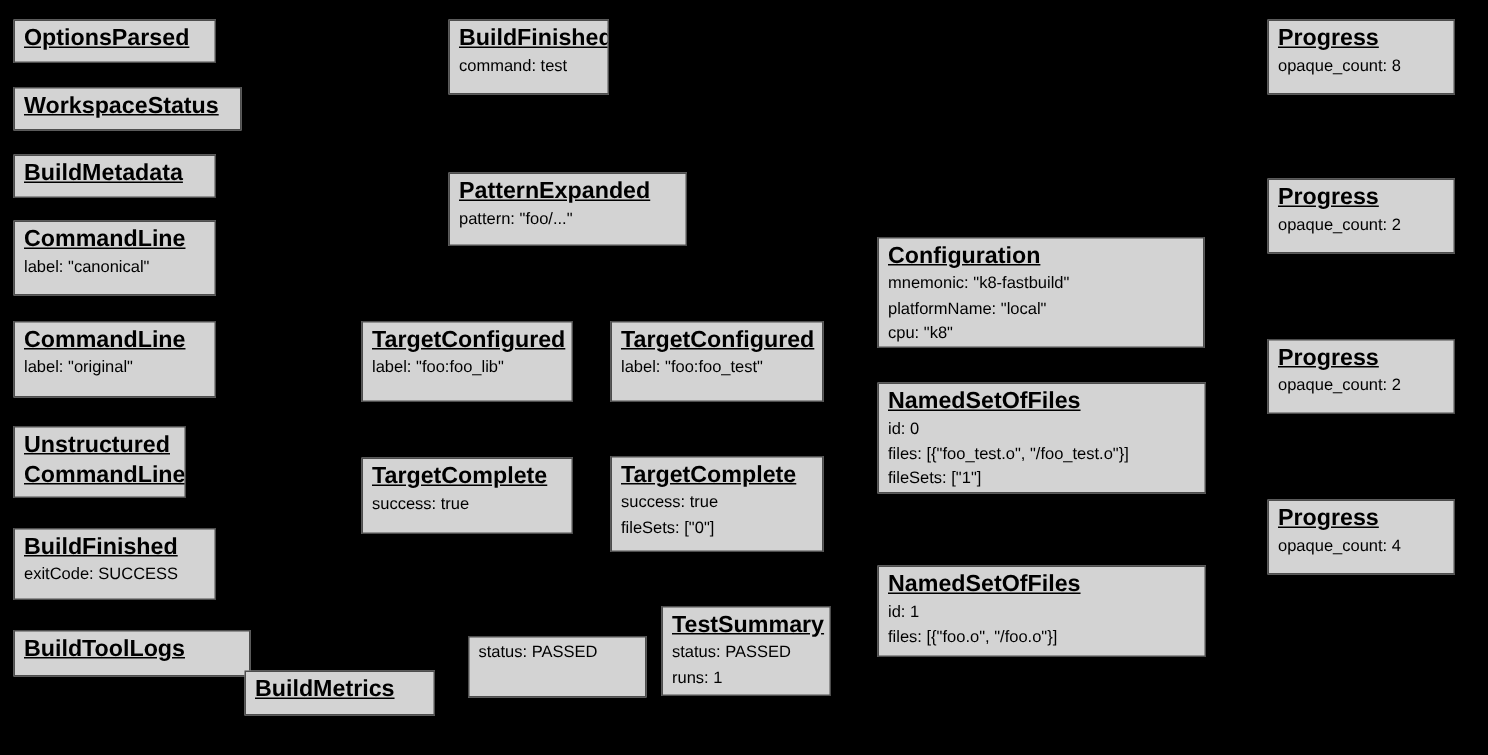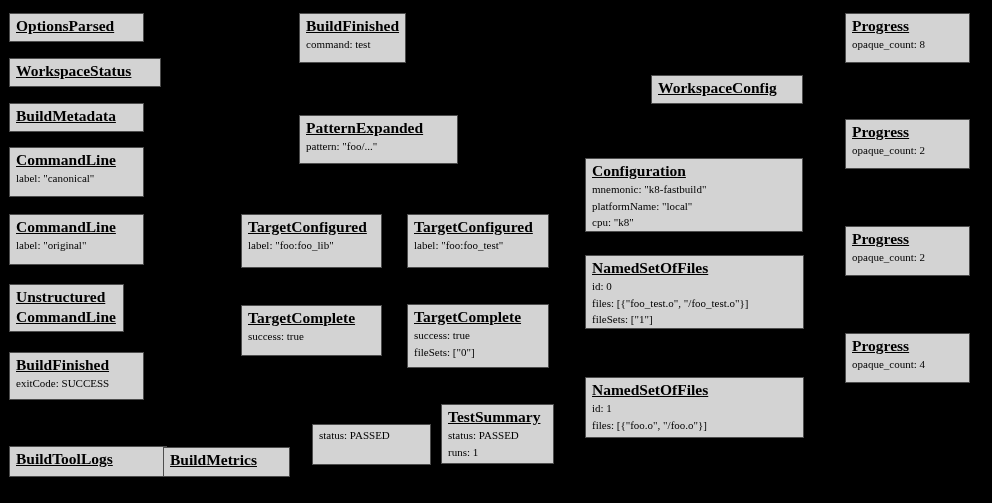--- a/index.html
+++ b/index.html
@@ -6,21 +6,21 @@
     margin: 0;
     padding: 0;
     background: #000;
   }
   .stage {
     position: relative;
     width: 992px;
     height: 503px;
     background: var(--bg, #000);
     overflow: hidden;
-    font-family: Liberation Serif, serif;
+    font-family: Liberation Sans, sans-serif;
   }
   .node {
     position: absolute;
     box-sizing: border-box;
     background: var(--node-fill, #d3d3d3);
     border: 1px solid var(--node-border, #4d4d4d);
     color: var(--text, #000);
     padding: 2px 5px 2px 6px;
     overflow: hidden;
   }
@@ -67,21 +67,21 @@
   <div class="node" style="left:9px;top:284px;width:115px;height:48px">
     <div class="t">Unstructured</div>
     <div class="t">CommandLine</div>
   </div>
 
   <div class="node" style="left:9px;top:352px;width:135px;height:48px">
     <div class="t">BuildFinished</div>
     <div class="d">exitCode: SUCCESS</div>
   </div>
 
-  <div class="node" style="left:9px;top:446px;width:158px;height:31px">
+  <div class="node" style="left:9px;top:420px;width:158px;height:31px">
     <div class="t">BuildToolLogs</div>
   </div>
 
   <div class="node" style="left:163px;top:447px;width:127px;height:30px">
     <div class="t">BuildMetrics</div>
   </div>
 
   <div class="node" style="left:299px;top:13px;width:107px;height:50px">
     <div class="t">BuildFinished</div>
     <div class="d">command: test</div>
@@ -116,23 +116,20 @@
   <div class="node" style="left:312px;top:424px;width:119px;height:41px">
     <div class="d">status: PASSED</div>
   </div>
 
   <div class="node" style="left:441px;top:404px;width:113px;height:60px">
     <div class="t">TestSummary</div>
     <div class="d">status: PASSED</div>
     <div class="d">runs: 1</div>
   </div>
 
-  <div class="node" style="left:651px;top:75px;width:152px;height:29px">
-    <div class="t">WorkspaceConfig</div>
-  </div>
 
   <div class="node" style="left:585px;top:158px;width:218px;height:74px">
     <div class="t">Configuration</div>
     <div class="d">mnemonic: "k8-fastbuild"</div>
     <div class="d">platformName: "local"</div>
     <div class="d">cpu: "k8"</div>
   </div>
 
   <div class="node" style="left:585px;top:255px;width:219px;height:74px">
     <div class="t">NamedSetOfFiles</div>

